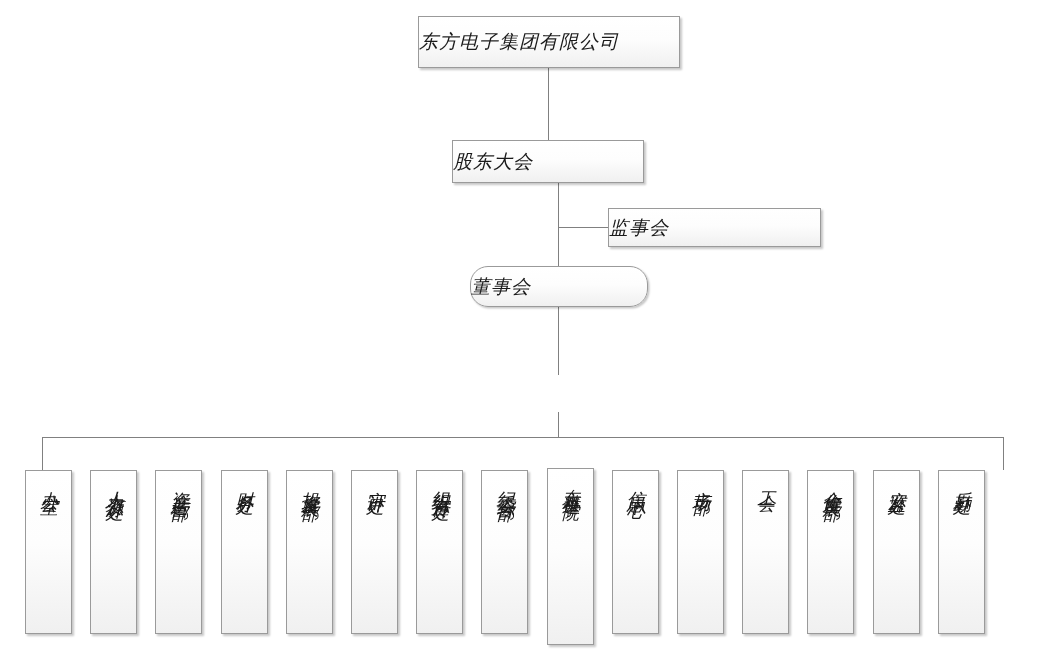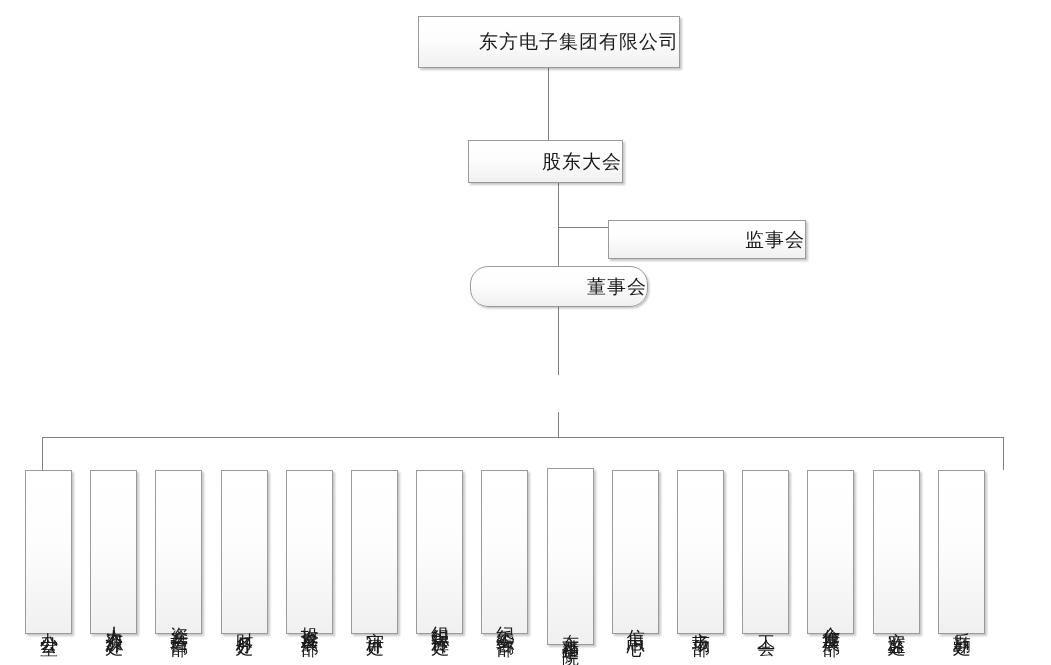--- a/index.html
+++ b/index.html
@@ -29,23 +29,24 @@
 
   
   .node {
     position: absolute;
     box-sizing: border-box;
     border: 1px solid #9a9a9a;
     background: linear-gradient(to bottom, #ffffff 0%, #fdfdfd 45%, #f0f0f0 100%);
     box-shadow: 1.5px 1.5px 2px rgba(0,0,0,0.22);
     display: flex;
     align-items: center;
-    justify-content: flex-end;
+    justify-content: flex-start;
     color: #1a1a1a;
     line-height: 1.05;
+    font-style: italic;
   }
 
   
   .node.h-node {
     font-size: 19px;
     letter-spacing: 1px;
     white-space: nowrap;
   }
 
   
@@ -81,25 +82,25 @@
   <div class="line h" style="left:42px; top:437px; width:962px;"></div>
 
   <div class="line v" style="left:42px; top:437px; height:33px;"></div>
 
   <div class="line v" style="left:1003px; top:437px; height:33px;"></div>
 
   <div class="node h-node" style="left:418px; top:16px; width:262px; height:52px;">
     <span>东方电子集团有限公司</span>
   </div>
 
-  <div class="node h-node" style="left:468px; top:140px; width:155px; height:43px;padding-left:46px;">
+  <div class="node h-node" style="left:452px; top:140px; width:192px; height:43px;">
     <span>股东大会</span>
   </div>
 
-  <div class="node h-node" style="left:608px; top:220px; width:198px; height:39px;">
+  <div class="node h-node" style="left:608px; top:208px; width:213px; height:39px;">
     <span>监事会</span>
   </div>
 
   <div class="node h-node" style="left:470px; top:266px; width:178px; height:41px;border-radius:18px;">
     <span>董事会</span>
   </div>
 
 
   <div id="departments">
       <div class="node v-node" style="left: 25px; top: 470px; width: 47px; height: 164px;">

